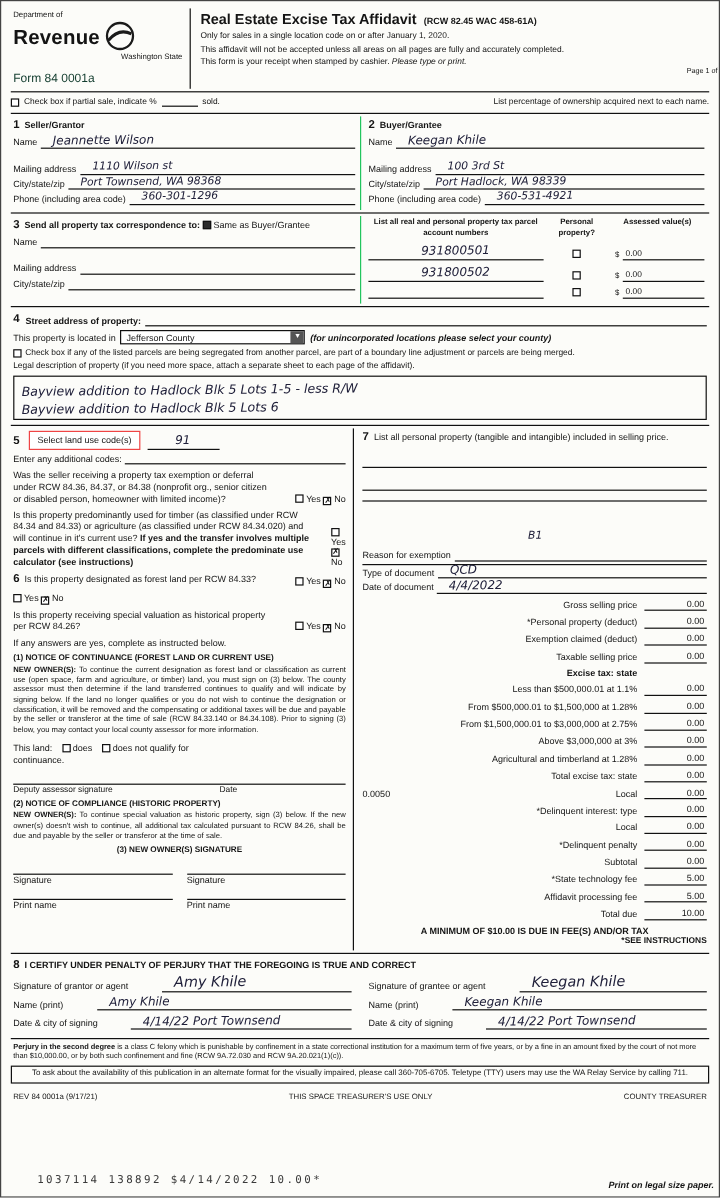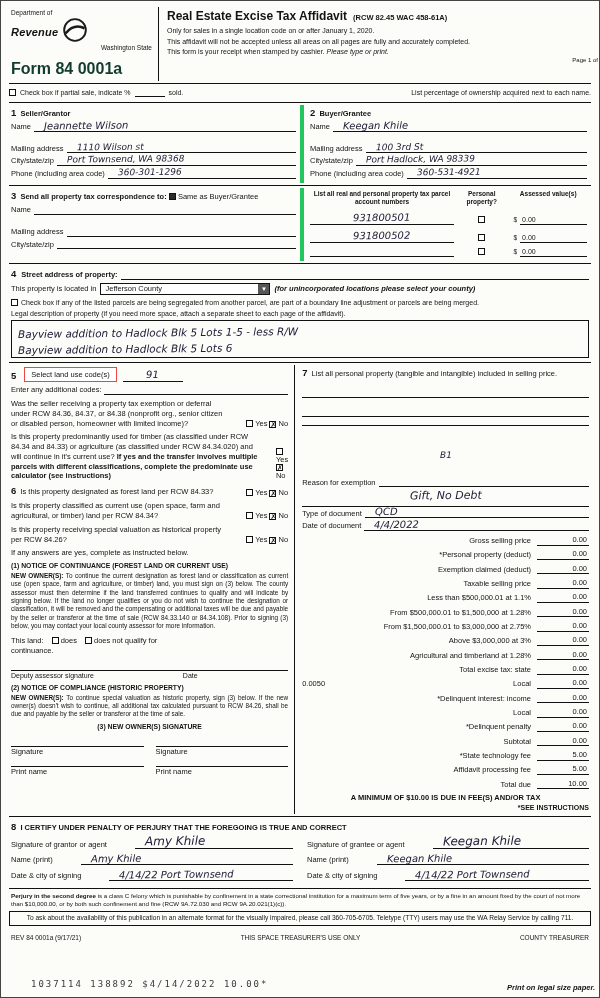--- a/index.html
+++ b/index.html
@@ -14,23 +14,23 @@
   b,.b { font-weight:bold; }
   .i { font-style:italic; }
   .rule { border-top:1px solid #111; margin:2px 0; }
   .rule.thick { border-top:1.5px solid #111; }
 
   
   .hdr { display:flex; align-items:stretch; }
   .hdr-left { width:150px; border-right:1px solid #111; padding:2px 6px 2px 2px; }
   .dept { font-size:6.5px; }
   .agency-row { display:flex; align-items:center; gap:4px; }
-  .agency { font-size:11px; font-weight:bold; letter-spacing:0.2px;font-style:italic; }
+  .agency { font-size:17px; font-weight:bold; letter-spacing:0.2px; }
   .state { font-size:6.5px; text-align:right; margin-top:-2px; }
-  .form-no { font-size:16px; font-weight:bold; margin-top:6px; color:#123c2e; }
+  .form-no { font-size:10px; font-weight:normal; margin-top:6px; color:#123c2e; }
   .hdr-right { flex:1; padding:2px 4px 2px 8px; }
   .title-row { display:flex; align-items:baseline; gap:6px; }
   .main-title { font-size:12px; font-weight:bold; }
   .rcw { font-size:7.5px; font-weight:bold; }
   .note { font-size:7px; margin-top:1.5px; }
   .page-label { position:absolute; right:1px; top:56px; font-size:6px; }
 
   
   .cb { display:inline-block; width:7px; height:7px; border:1px solid #111; background:#fff;
         vertical-align:-1px; text-align:center; line-height:6px; font-size:7px; color:#111; }
@@ -47,37 +47,37 @@
   .sectitle { font-weight:bold; }
 
   
   .partial { display:flex; align-items:center; gap:4px; padding:2px 0; font-size:7px; }
   .partial .gapline { width:30px; border-bottom:1px solid #111; height:8px; }
   .partial .right { margin-left:auto; }
 
   
   .cols { display:flex; }
   .cols .c { width:50%; padding:2px 4px 4px 2px; }
-  .cols .c.r { border-left:4px solid #22c55e; padding-left:6px; }
+  .cols .c.r { border-left:1px solid #22c55e; padding-left:6px; }
   .name-gap { height:9px; }
 
   
   .ptable { font-size:6.5px; }
   .ptable .phead { display:flex; text-align:center; font-weight:bold; }
   .ptable .ph1 { width:52%; } .ptable .ph2 { width:20%; } .ptable .ph3 { width:28%; }
   .prow { display:flex; align-items:flex-end; margin-top:4px; }
   .prow .pnum { width:52%; border-bottom:1px solid #111; text-align:center; min-height:10px; }
   .prow .pcb { width:20%; text-align:center; }
   .prow .pval { width:28%; display:flex; align-items:flex-end; gap:3px; padding-left:4px; }
   .prow .avline { flex:1; border-bottom:1px solid #111; font-size:7px; padding-left:2px; }
 
   
   .sec4 { padding:2px 2px; }
   .county-row { display:flex; align-items:center; gap:4px; margin-top:3px; }
-  .select { display:flex; align-items:center; border:1px solid #111; width:170px; height:12px;
+  .select { display:flex; align-items:center; border:1px solid #111; width:154px; height:12px;
             padding-left:4px; background:#fff; }
   .select .arr { margin-left:auto; width:11px; height:10px; background:#555; color:#fff;
                  font-size:6px; text-align:center; line-height:10px; }
   .legalbox { border:1px solid #111; min-height:36px; margin-top:2px; padding:2px 6px; }
   .legalbox .hw { font-size:10.5px; display:block; margin-top:2px; }
 
   
   .zone { display:flex; margin-top:2px; }
   .zl { width:49%; padding:2px 6px 2px 2px; }
   .zr { width:51%; border-left:1px solid #111; padding:2px 2px 2px 7px; }
@@ -354,21 +354,20 @@
         <span class="qtext"><span class="secnum">6</span>
           <span>Is this property designated as forest land per RCW 84.33?</span></span>
         <span class="yesno">
           <span class="cb"></span>
           <span>Yes</span>
           <span class="cb">✗</span>
           <span>No</span>
         </span>
       </div>
       <div class="qrow">
-        <span class="qtext">Is this property classified as current use (open space, farm and agricultural, or timber) land per RCW 84.34?</span>
         <span class="yesno">
           <span class="cb"></span>
           <span>Yes</span>
           <span class="cb">✗</span>
           <span>No</span>
         </span>
       </div>
       <div class="qrow">
         <span class="qtext">Is this property receiving special valuation as historical property per RCW 84.26?</span>
         <span class="yesno">
@@ -430,25 +429,24 @@
     </div>
 
     <div class="zr">
       <div><span class="secnum">7</span>
         <span>List all personal property (tangible and intangible) included in selling price.</span></div>
       <div class="bl" style="margin-top:10px;"></div>
       <div class="bl" style="margin-top:10px;"></div>
 
       <div class="rule" style="margin-top:8px;"></div>
       <div style="text-align:center;margin-top:24px;"><span class="hw small">B1</span></div>
-      <div class="frow" style="margin-top:16px;">
+      <div class="frow" style="margin-top:4px;">
         <span class="lbl">Reason for exemption</span>
         <span class="bl"></span>
       </div>
-      <div style="text-align:center; margin:2px 0;"><span class="hw" style="font-size:11px;">Gift,  No Debt</span></div>
 
       <div class="rule"></div>
       <div class="frow" style="margin-top:1px;">
         <span class="lbl">Type of document</span>
         <span class="bl">
             <span class="hw">QCD</span>
           </span>
       </div>
       <div class="frow">
         <span class="lbl">Date of document</span>
@@ -466,20 +464,23 @@
           <span class="mval">0.00</span>
         </div>
       <div class="mrow">
           <span class="mlbl">Exemption claimed (deduct)</span>
           <span class="mval">0.00</span>
         </div>
       <div class="mrow">
           <span class="mlbl">Taxable selling price</span>
           <span class="mval">0.00</span>
         </div>
+      <div class="mrow hd">
+          <span class="mlbl">Excise tax: state</span>
+        </div>
       <div class="mrow">
           <span class="mlbl">Less than $500,000.01 at 1.1%</span>
           <span class="mval">0.00</span>
         </div>
       <div class="mrow">
           <span class="mlbl">From $500,000.01 to $1,500,000 at 1.28%</span>
           <span class="mval">0.00</span>
         </div>
       <div class="mrow">
           <span class="mlbl">From $1,500,000.01 to $3,000,000 at 2.75%</span>
@@ -496,21 +497,21 @@
       <div class="mrow">
           <span class="mlbl">Total excise tax: state</span>
           <span class="mval">0.00</span>
         </div>
       <div class="mrow">
           <span class="mpre">0.0050</span>
           <span class="mlbl">Local</span>
           <span class="mval">0.00</span>
         </div>
       <div class="mrow">
-          <span class="mlbl">*Delinquent interest: income</span>
+          <span class="mlbl">*Delinquent interest: type</span>
           <span class="mval">0.00</span>
         </div>
       <div class="mrow">
           <span class="mlbl">Local</span>
           <span class="mval">0.00</span>
         </div>
       <div class="mrow">
           <span class="mlbl">*Delinquent penalty</span>
           <span class="mval">0.00</span>
         </div>

